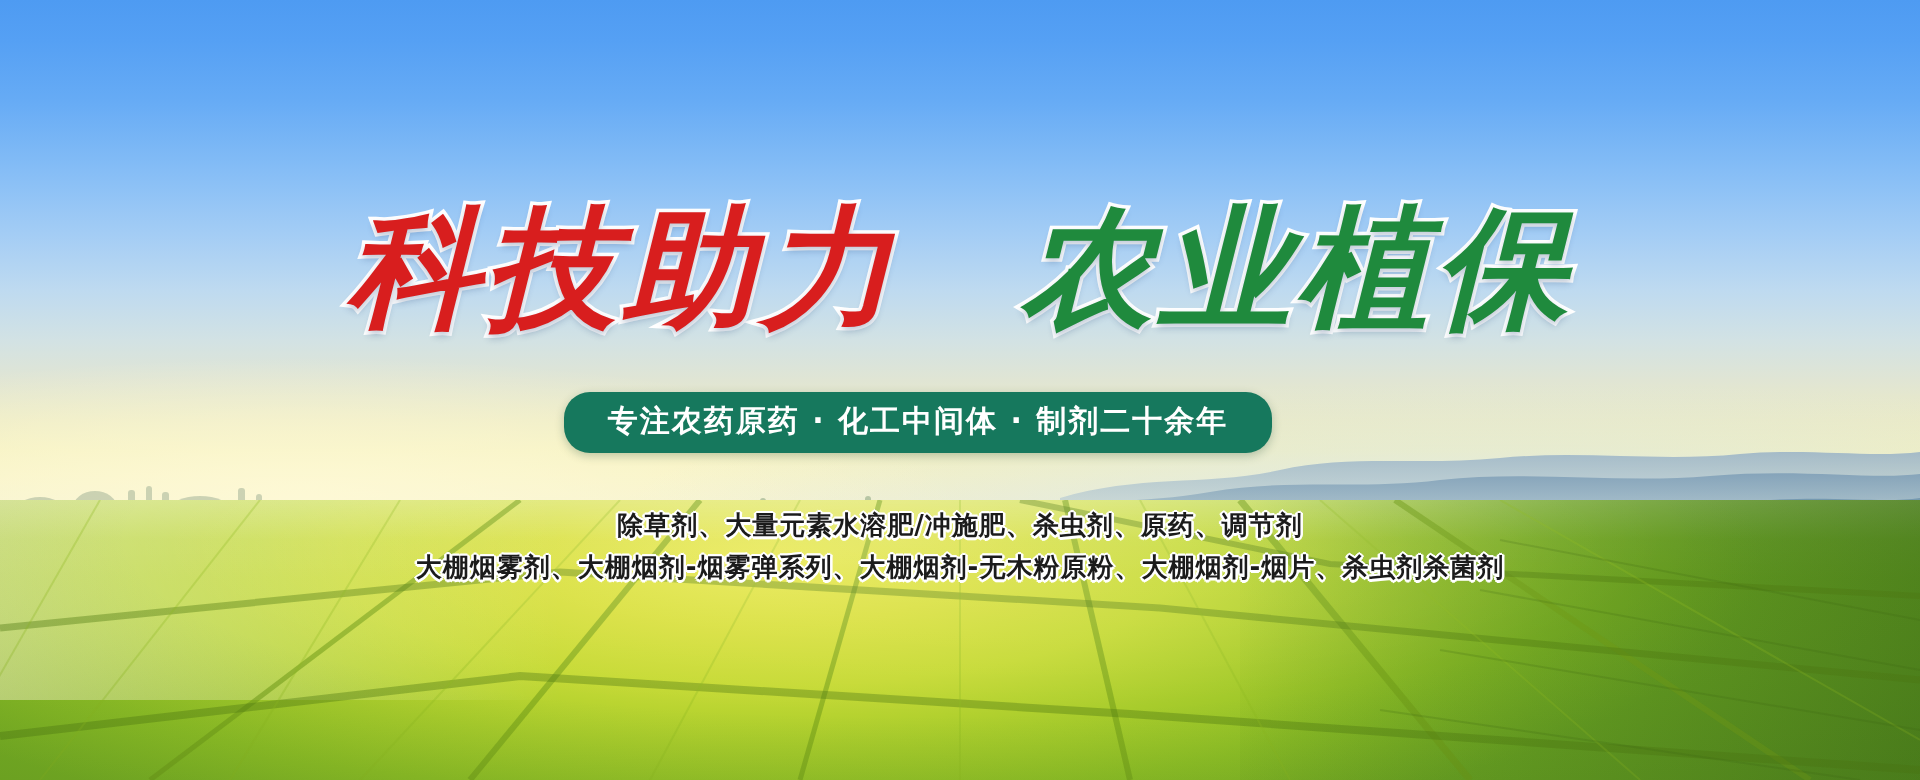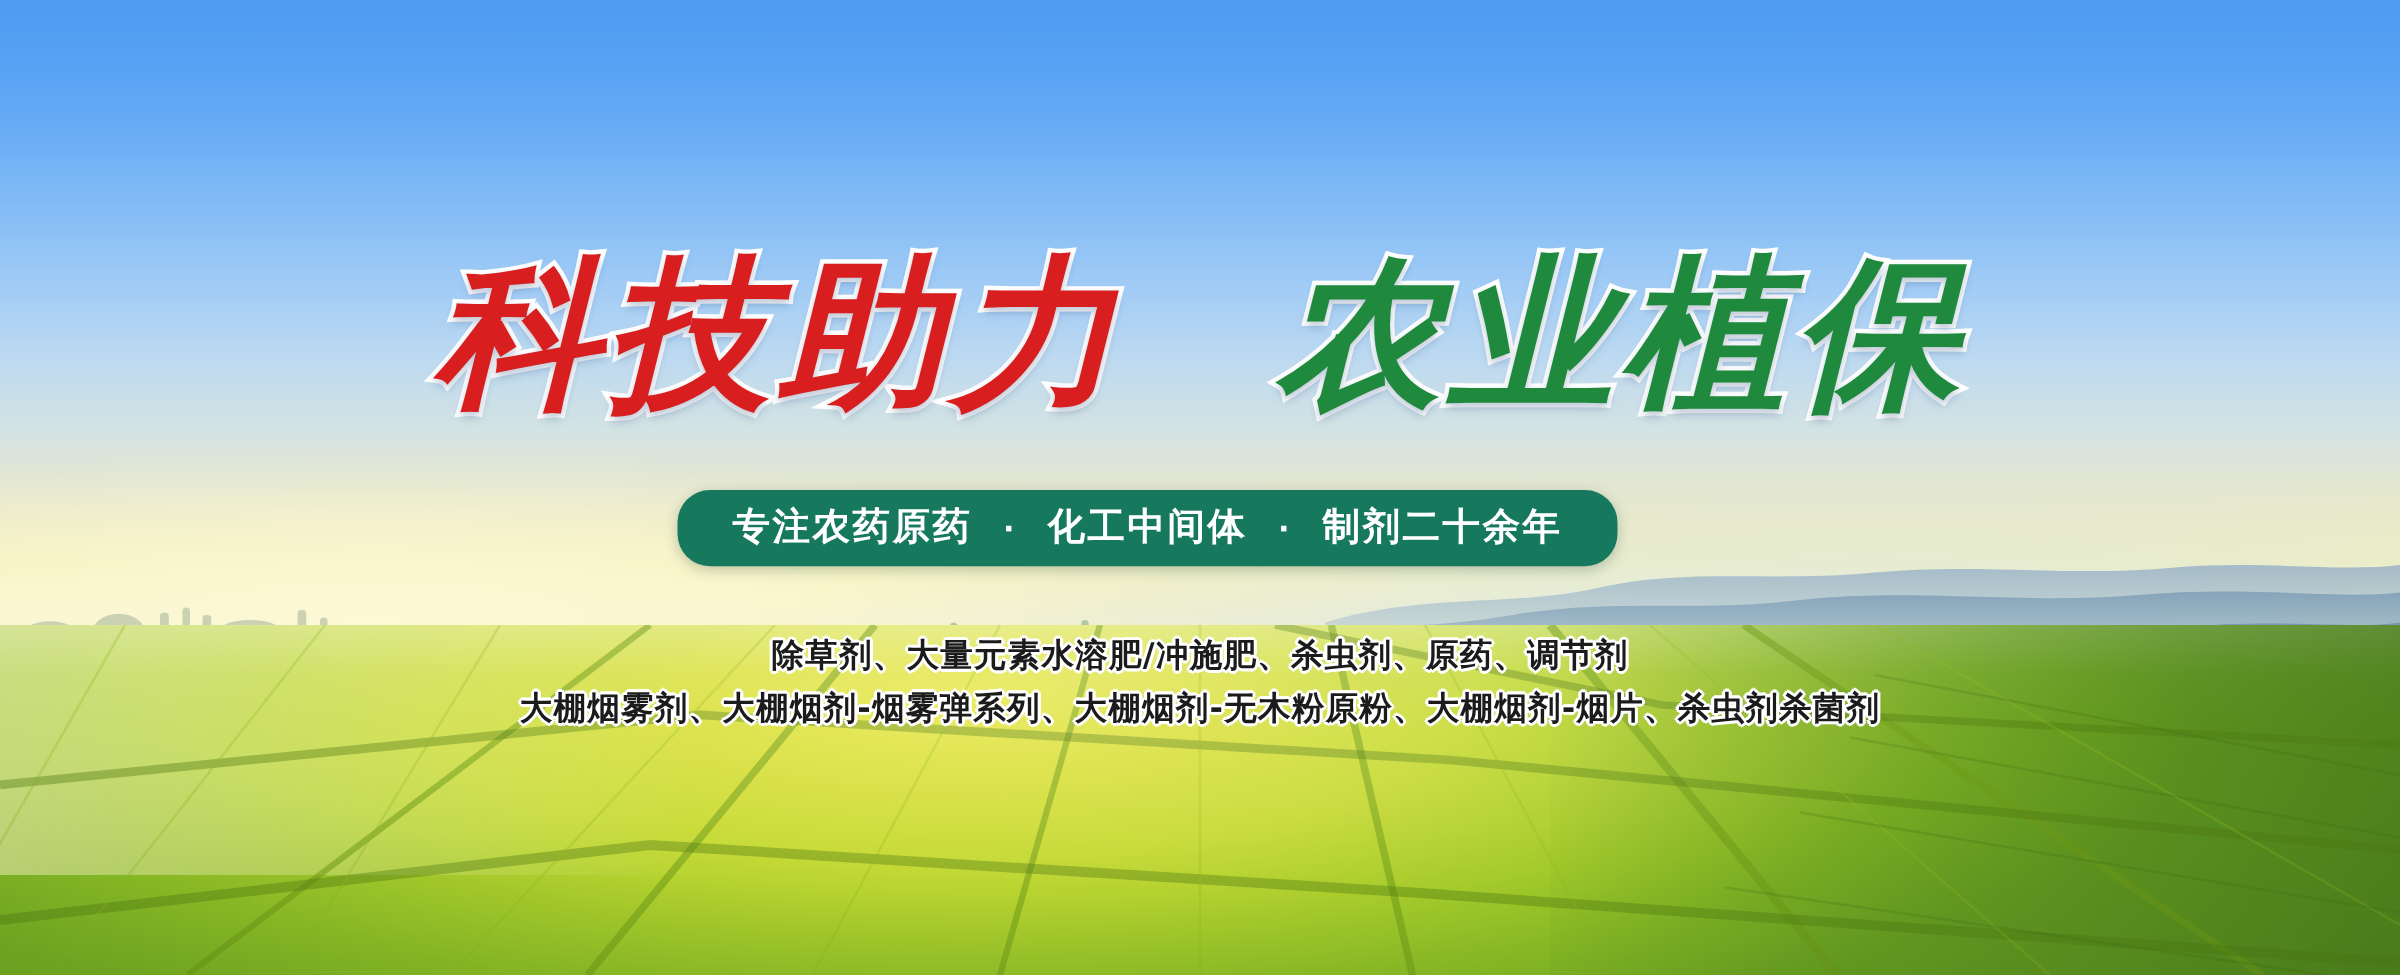--- a/index.html
+++ b/index.html
@@ -118,21 +118,20 @@
     text-shadow: 0 4px 7px rgba(30,60,110,0.28);
   }
   .hl-gap { width: 18px; }
 
   
   .badge-wrap {
     position: absolute;
     left: 0; top: 392px;
     width: 1836px;
     text-align: center;
-    font-family: Liberation Mono, monospace;
   }
   .badge {
     display: inline-block;
     background: #16785d;
     color: #ffffff;
     font-size: 30px;
     font-weight: bold;
     letter-spacing: 2px;
     padding: 9px 44px 11px 44px;
     border-radius: 26px;

